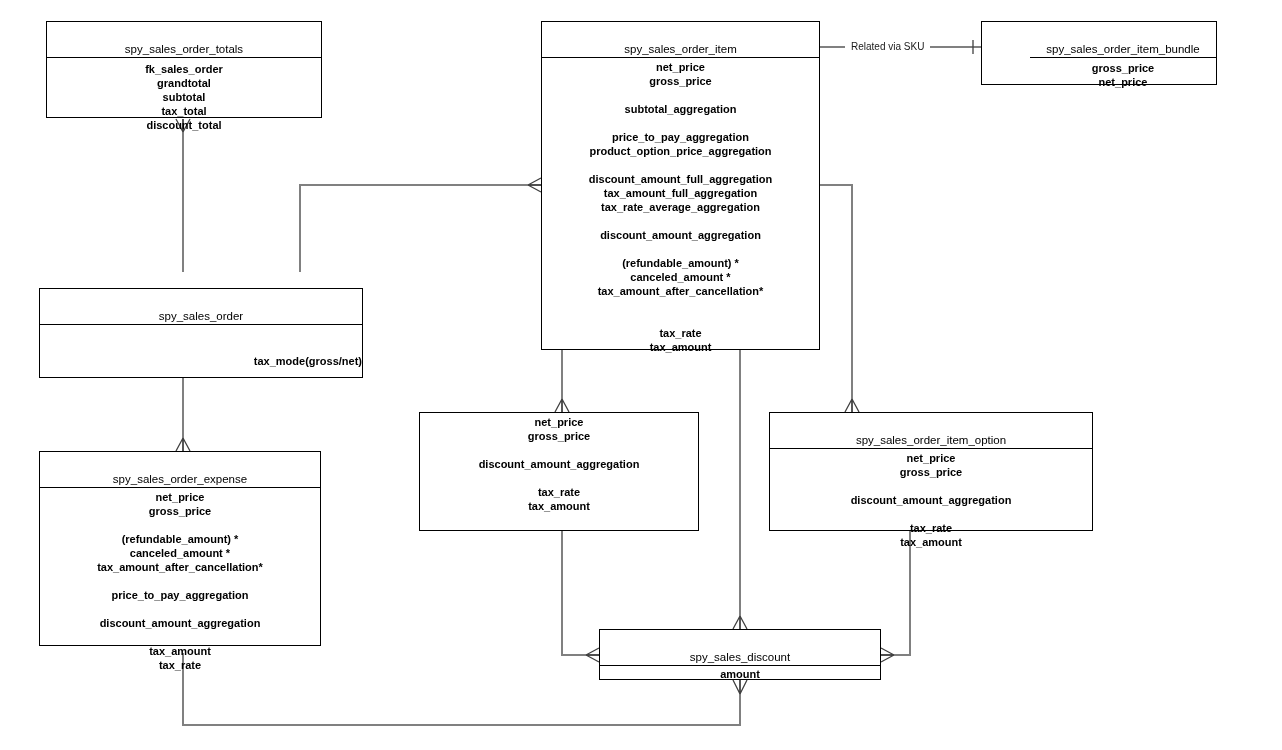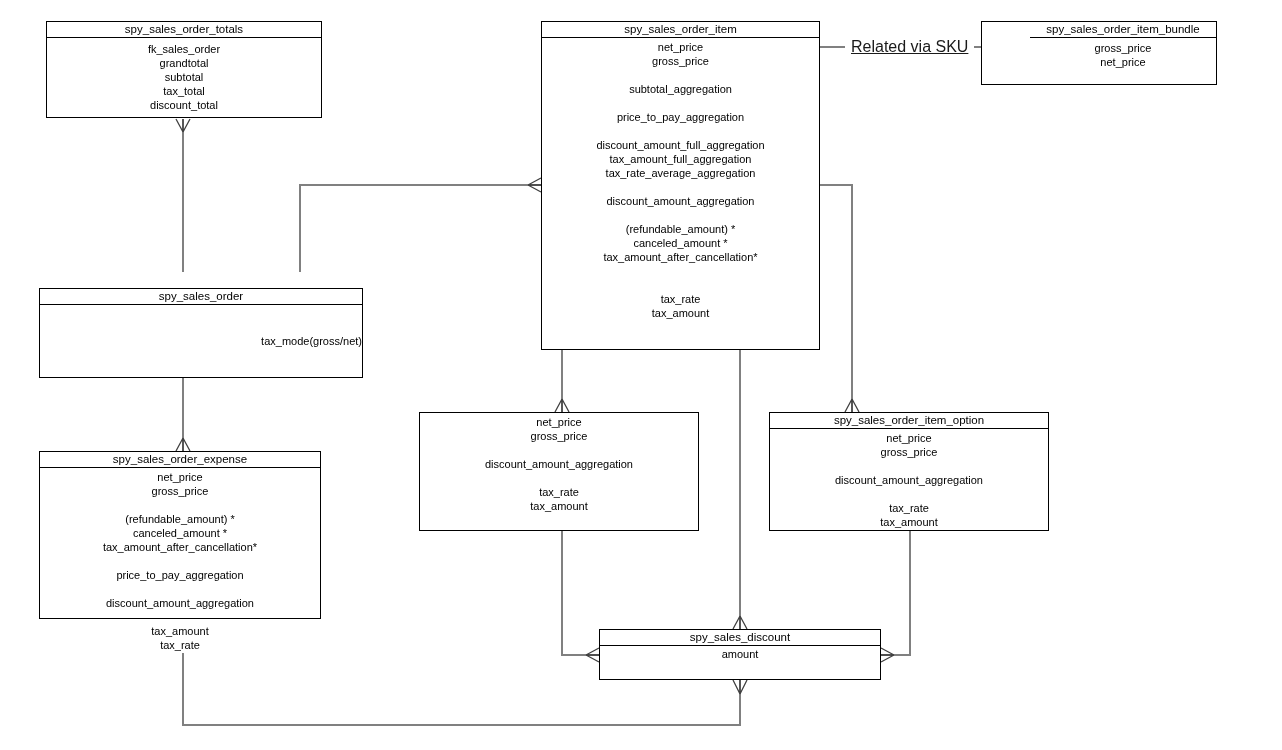--- a/index.html
+++ b/index.html
@@ -14,33 +14,33 @@
   .rel  { stroke: #808080; stroke-width: 2; fill: none; }
   .crow { stroke: #404040; stroke-width: 1.3; fill: none; }
   .entity {
     position: absolute; box-sizing: border-box;
     background: #ffffff; border: 1.5px solid #000000;
   }
   .entity-header {
     height: 15px; line-height: 15px;
     border-bottom: 1.5px solid #000000;
     text-align: center; font-size: 11.5px;
-    overflow: hidden; white-space: nowrap;
+    overflow: hidden; white-space: nowrap; margin-top: 20px;
   }
   .entity-body { text-align: center; font-size: 11px; }
   .entity-body.vcenter {
     display: flex; align-items: center; justify-content: flex-end;
     height: calc(100% - 16.5px);
   }
-  .field { height: 14px; line-height: 14px; white-space: pre; overflow: hidden; }
+  .field { height: 14px; line-height: 14px; white-space: pre; overflow: hidden; font-weight: bold; }
   .sku-label {
     position: absolute; left: 845px; top: 40px;
     height: 14px; line-height: 14px;
     background: #ffffff; padding: 0 6px;
-    font-size: 16px; color: #1a1a1a; white-space: nowrap; text-decoration: underline;
+    font-size: 10px; color: #1a1a1a; white-space: nowrap;
   }
 </style>
 </head>
 <body>
 
 <div class="canvas">
 
   <svg class="links" width="1282" height="750" viewBox="0 0 1282 750">
     <g>
       <path class="rel" d="M183 119 L183 272"></path>
@@ -99,20 +99,21 @@
 
   <div class="entity" style="left:541px; top:21px; width:279px; height:329px;">
     <div class="entity-header">spy_sales_order_item</div>
     <div class="entity-body" style="padding-top:2px;">
       <div class="field">net_price</div>
       <div class="field">gross_price</div>
       <div class="field"></div>
       <div class="field">subtotal_aggregation</div>
       <div class="field"></div>
       <div class="field">price_to_pay_aggregation</div>
+      <div class="field">product_option_price_aggregation</div>
       <div class="field"></div>
       <div class="field">discount_amount_full_aggregation</div>
       <div class="field">tax_amount_full_aggregation</div>
       <div class="field">tax_rate_average_aggregation</div>
       <div class="field"></div>
       <div class="field">discount_amount_aggregation</div>
       <div class="field"></div>
       <div class="field">(refundable_amount) *</div>
       <div class="field">canceled_amount *</div>
       <div class="field">tax_amount_after_cancellation*</div>
@@ -131,21 +132,21 @@
     </div>
   </div>
 
   <div class="entity" style="left:39px; top:288px; width:324px; height:90px;">
     <div class="entity-header">spy_sales_order</div>
     <div class="entity-body vcenter">
       <div class="field">tax_mode(gross/net)</div>
     </div>
   </div>
 
-  <div class="entity" style="left:39px; top:451px; width:282px; height:168px;">
+  <div class="entity" style="left:39px; top:451px; width:282px; height:195px;">
     <div class="entity-header">spy_sales_order_expense</div>
     <div class="entity-body" style="padding-top:2px;">
       <div class="field">net_price</div>
       <div class="field">gross_price</div>
       <div class="field"></div>
       <div class="field">(refundable_amount) *</div>
       <div class="field">canceled_amount *</div>
       <div class="field">tax_amount_after_cancellation*</div>
       <div class="field"></div>
       <div class="field">price_to_pay_aggregation</div>
@@ -162,21 +163,21 @@
       <div class="field">net_price</div>
       <div class="field">gross_price</div>
       <div class="field"></div>
       <div class="field">discount_amount_aggregation</div>
       <div class="field"></div>
       <div class="field">tax_rate</div>
       <div class="field">tax_amount</div>
     </div>
   </div>
 
-  <div class="entity" style="left:769px; top:412px; width:280px; height:119px;">
+  <div class="entity" style="left:769px; top:412px; width:324px; height:119px;">
     <div class="entity-header">spy_sales_order_item_option</div>
     <div class="entity-body" style="padding-top:2px;">
       <div class="field">net_price</div>
       <div class="field">gross_price</div>
       <div class="field"></div>
       <div class="field">discount_amount_aggregation</div>
       <div class="field"></div>
       <div class="field">tax_rate</div>
       <div class="field">tax_amount</div>
     </div>

